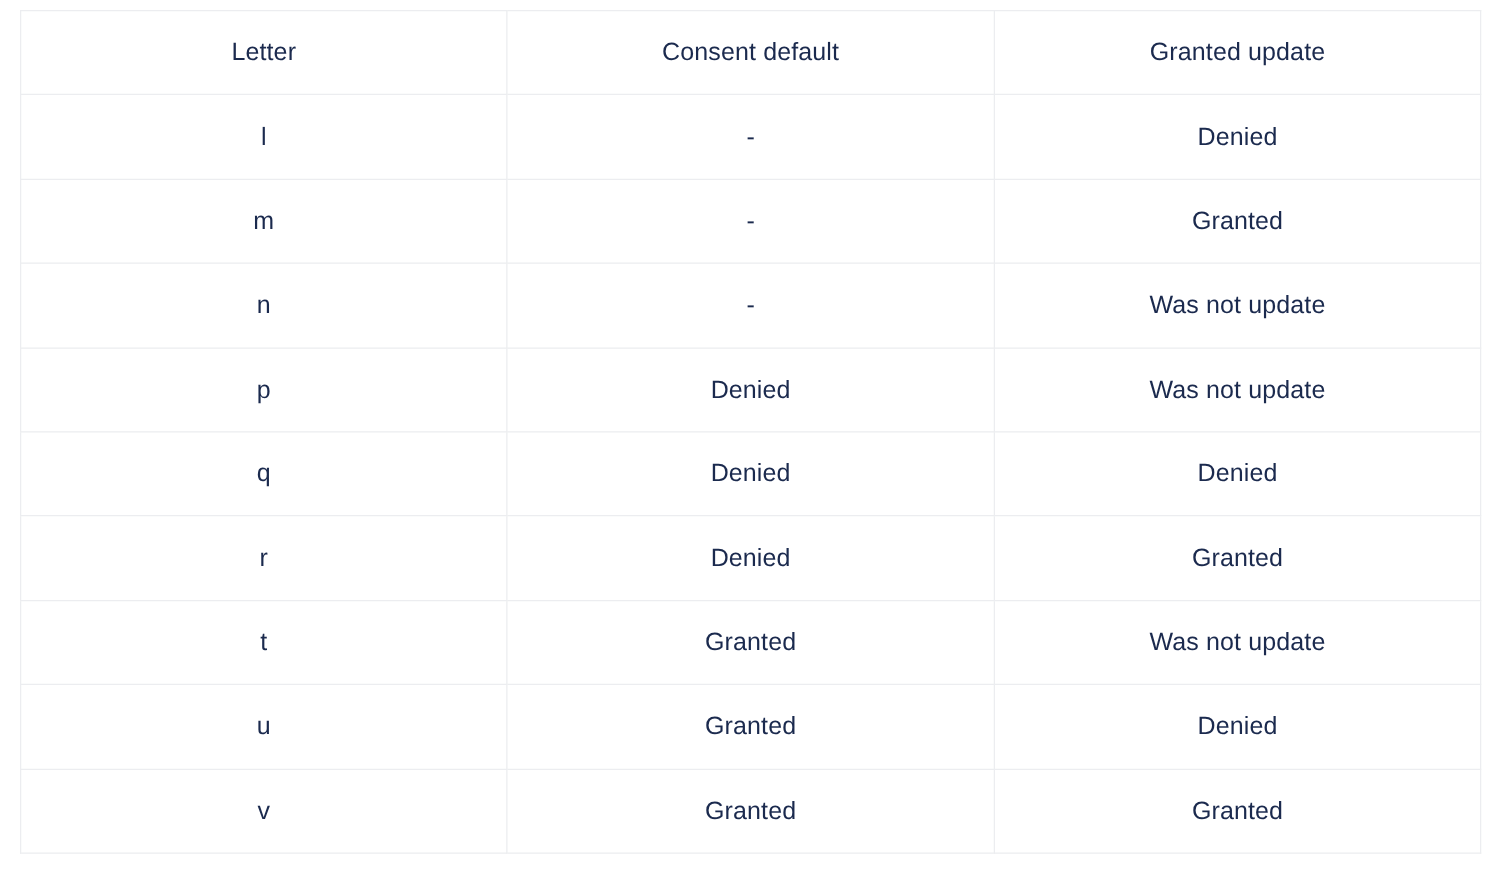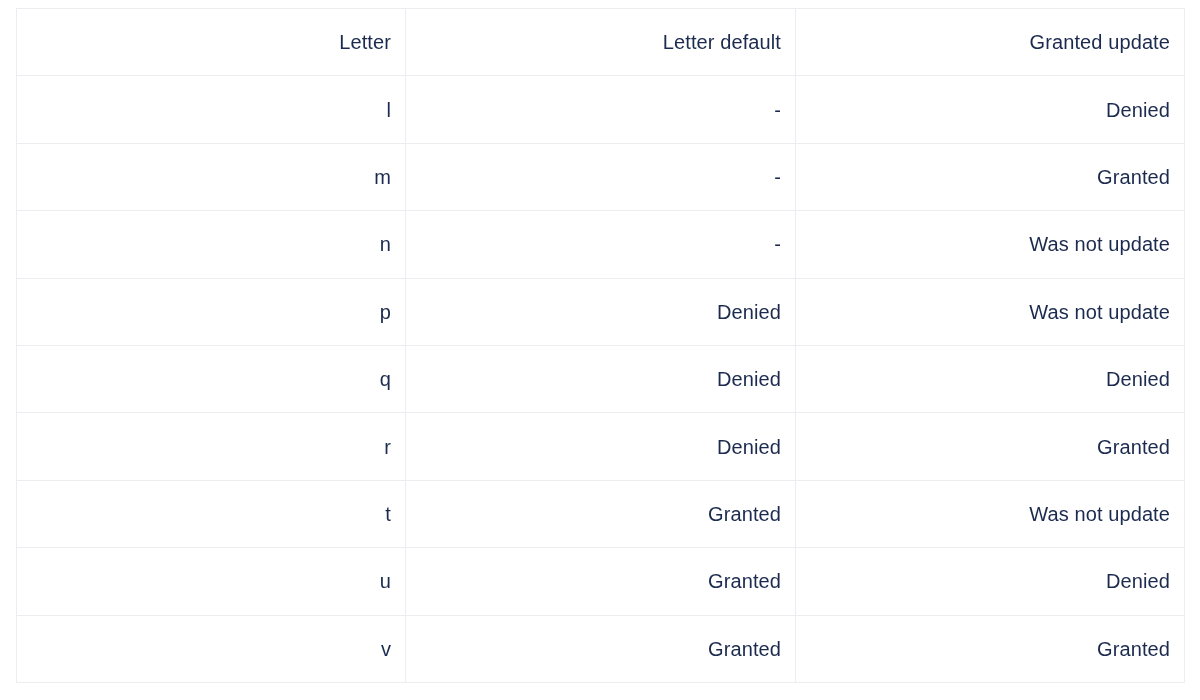--- a/index.html
+++ b/index.html
@@ -40,21 +40,21 @@
   table.consent-table col.col-letter   { width: 389px; }
   table.consent-table col.col-default  { width: 390px; }
   table.consent-table col.col-update   { width: 389px; }
 
   table.consent-table th,
   table.consent-table td {
     border: 1px solid #ecedf0;
     box-sizing: border-box;
     height: 67.4px;
     padding: 0 14px;
-    text-align: right;
+    text-align: center;
     vertical-align: middle;
     font-size: 20px;
     line-height: 26px;
     font-weight: 400;
     color: #1b2a4e;
     letter-spacing: 0.1px;
     white-space: nowrap;
     overflow: hidden;
     text-overflow: ellipsis;
   }
@@ -79,21 +79,21 @@
   <div class="table-wrap">
     <table class="consent-table">
       <colgroup>
         <col class="col-letter">
         <col class="col-default">
         <col class="col-update">
       </colgroup>
       <thead>
         <tr>
           <th>Letter</th>
-          <th>Letter default</th>
+          <th>Consent default</th>
           <th>Granted update</th>
         </tr>
       </thead>
       <tbody>
         <tr>
           <td class="cell-letter">l</td>
           <td class="dash-cell">-</td>
           <td>Denied</td>
         </tr>
         <tr>

